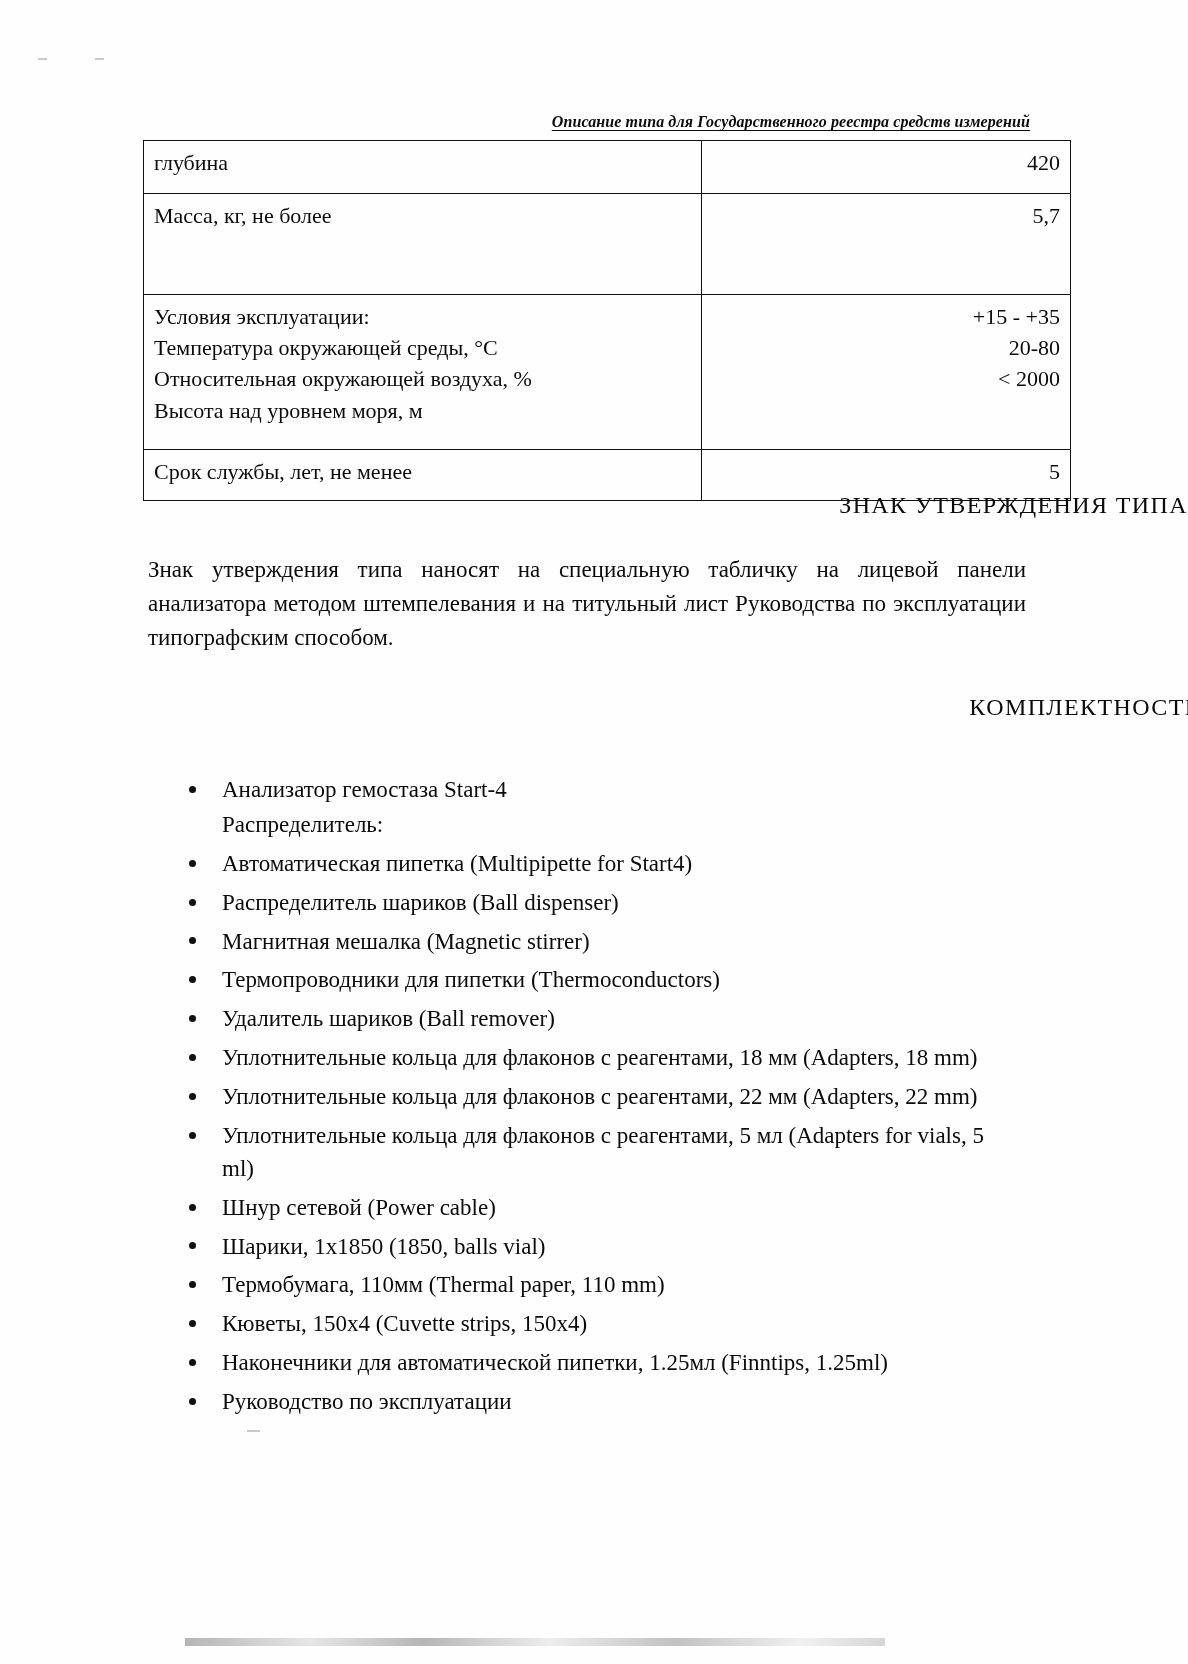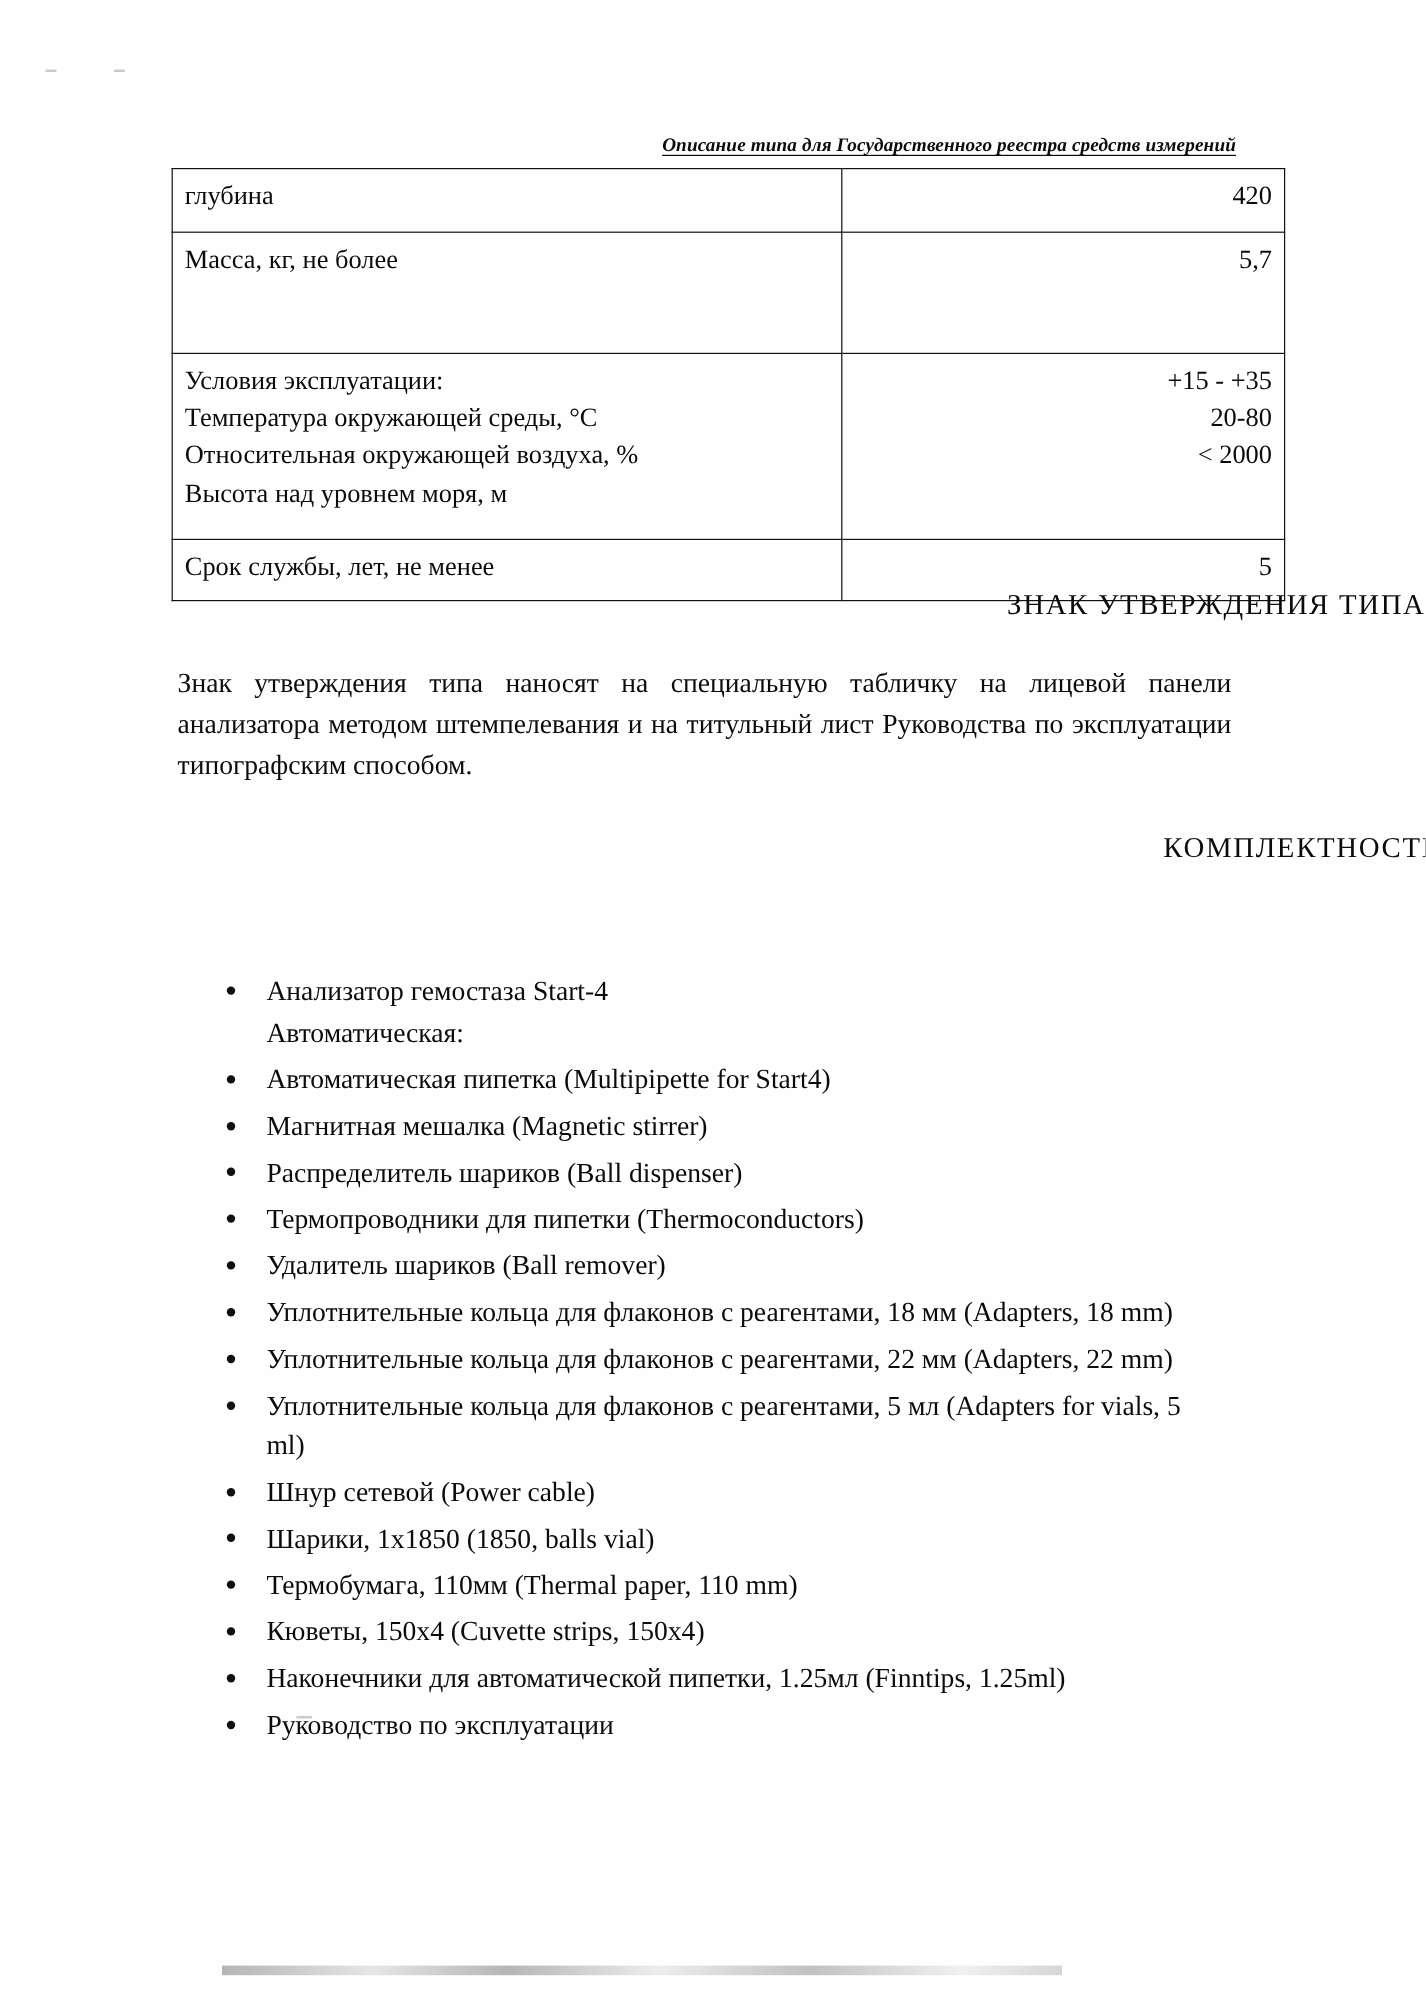--- a/index.html
+++ b/index.html
@@ -93,21 +93,21 @@
     line-height: 1.48;
     text-align: justify;
     text-justify: inter-word;
   }
   #para-approval { top: 553px; }
 
   
   .kit-list {
     position: absolute;
     left: 185px;
-    top: 810px;
+    top: 774px;
     width: 800px;
     margin: 0;
     padding: 0;
     list-style: none;
     font-size: 23px;
     line-height: 1.43;
   }
   .kit-list li {
     position: relative;
     padding-left: 37px;
@@ -186,36 +186,36 @@
   <div class="section-title" id="title-approval">ЗНАК УТВЕРЖДЕНИЯ ТИПА</div>
 
   <div class="para" id="para-approval">Знак утверждения типа наносят на специальную табличку на лицевой панели анализатора методом штемпелевания и на титульный лист Руководства по эксплуатации типографским способом.</div>
 
   <div class="section-title" id="title-contents">КОМПЛЕКТНОСТЬ</div>
 
   <ul class="kit-list">
     <li>
       <span class="bullet"></span>
       <span>Анализатор гемостаза Start-4</span>
-      <span class="sub">Автоматическая:</span>
+      <span class="sub">Распределитель:</span>
     </li>
     <li>
       <span class="bullet"></span>
       <span>Автоматическая пипетка (Multipipette for Start4)</span>
     </li>
     <li>
       <span class="bullet"></span>
+      <span>Распределитель шариков (Ball dispenser)</span>
+    </li>
+    <li>
+      <span class="bullet"></span>
       <span>Магнитная мешалка (Magnetic stirrer)</span>
     </li>
     <li>
       <span class="bullet"></span>
-      <span>Распределитель шариков (Ball dispenser)</span>
-    </li>
-    <li>
-      <span class="bullet"></span>
       <span>Термопроводники для пипетки (Thermoconductors)</span>
     </li>
     <li>
       <span class="bullet"></span>
       <span>Удалитель шариков (Ball remover)</span>
     </li>
     <li class="wrap">
       <span class="bullet"></span>
       <span>Уплотнительные кольца для флаконов с реагентами, 18 мм (Adapters, 18 mm)</span>
     </li>

